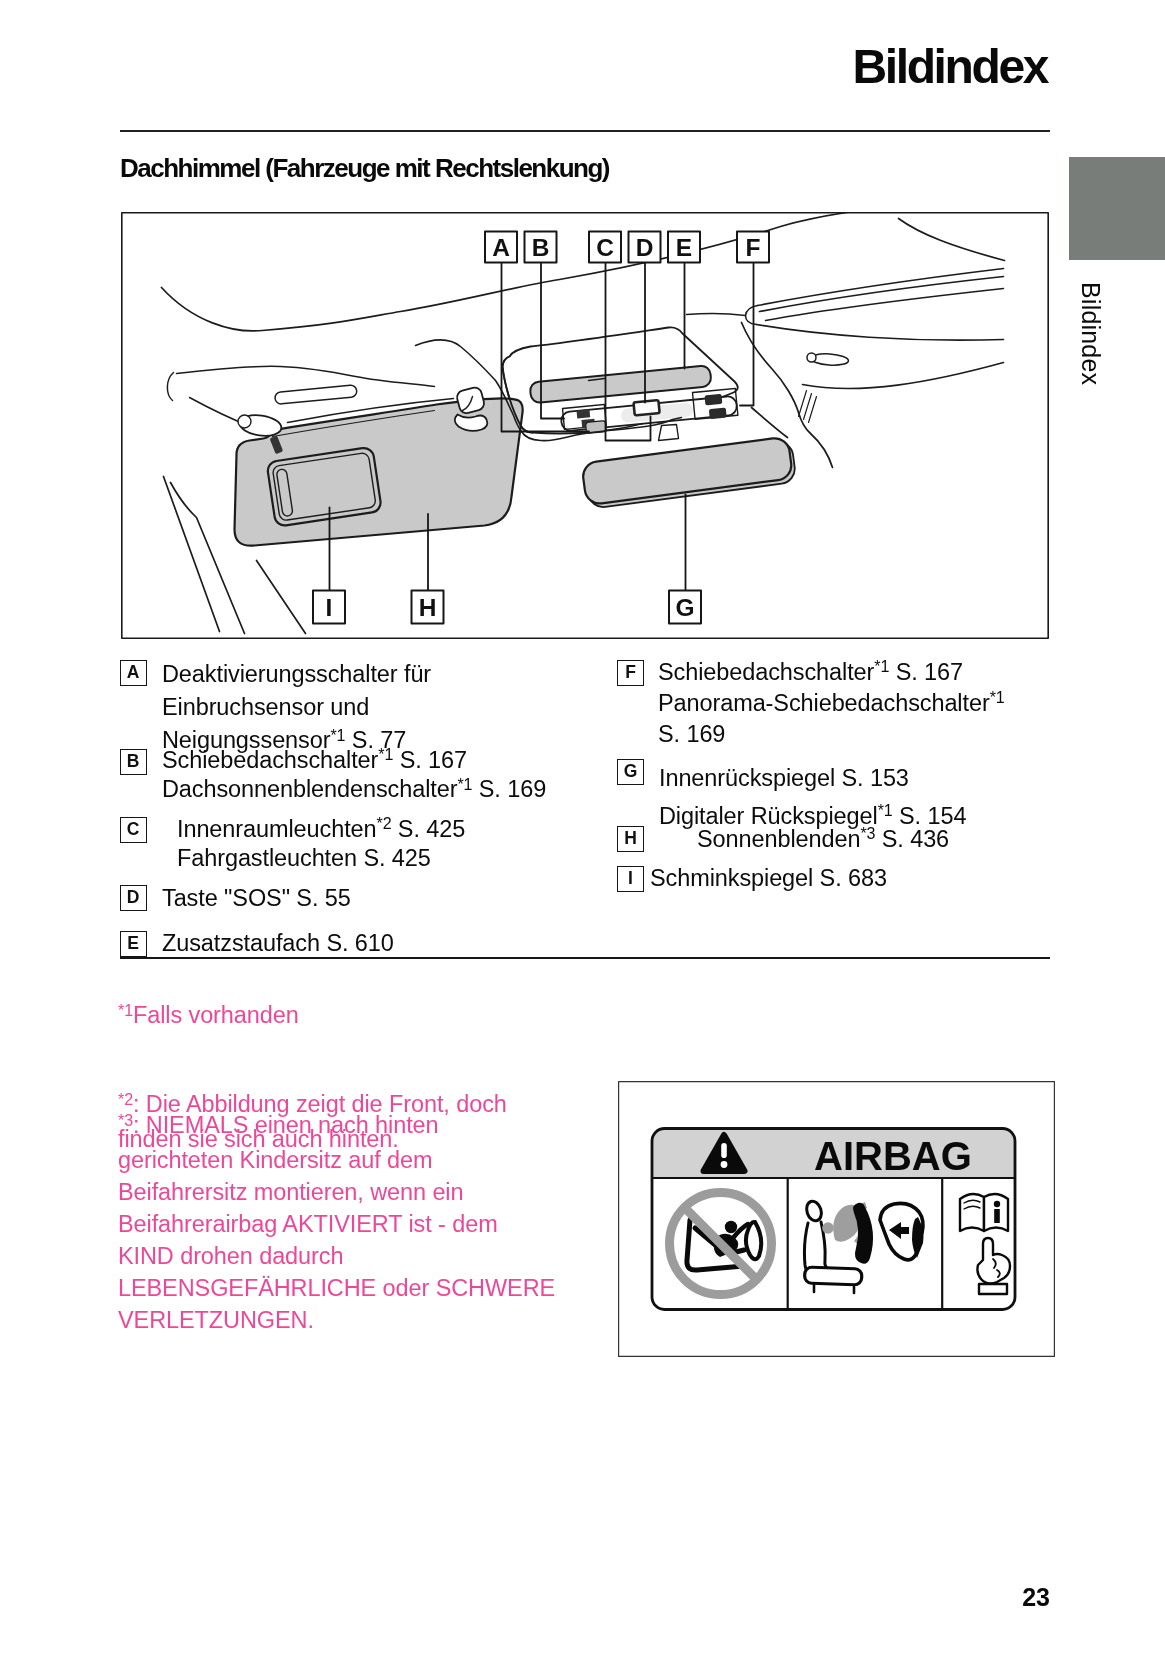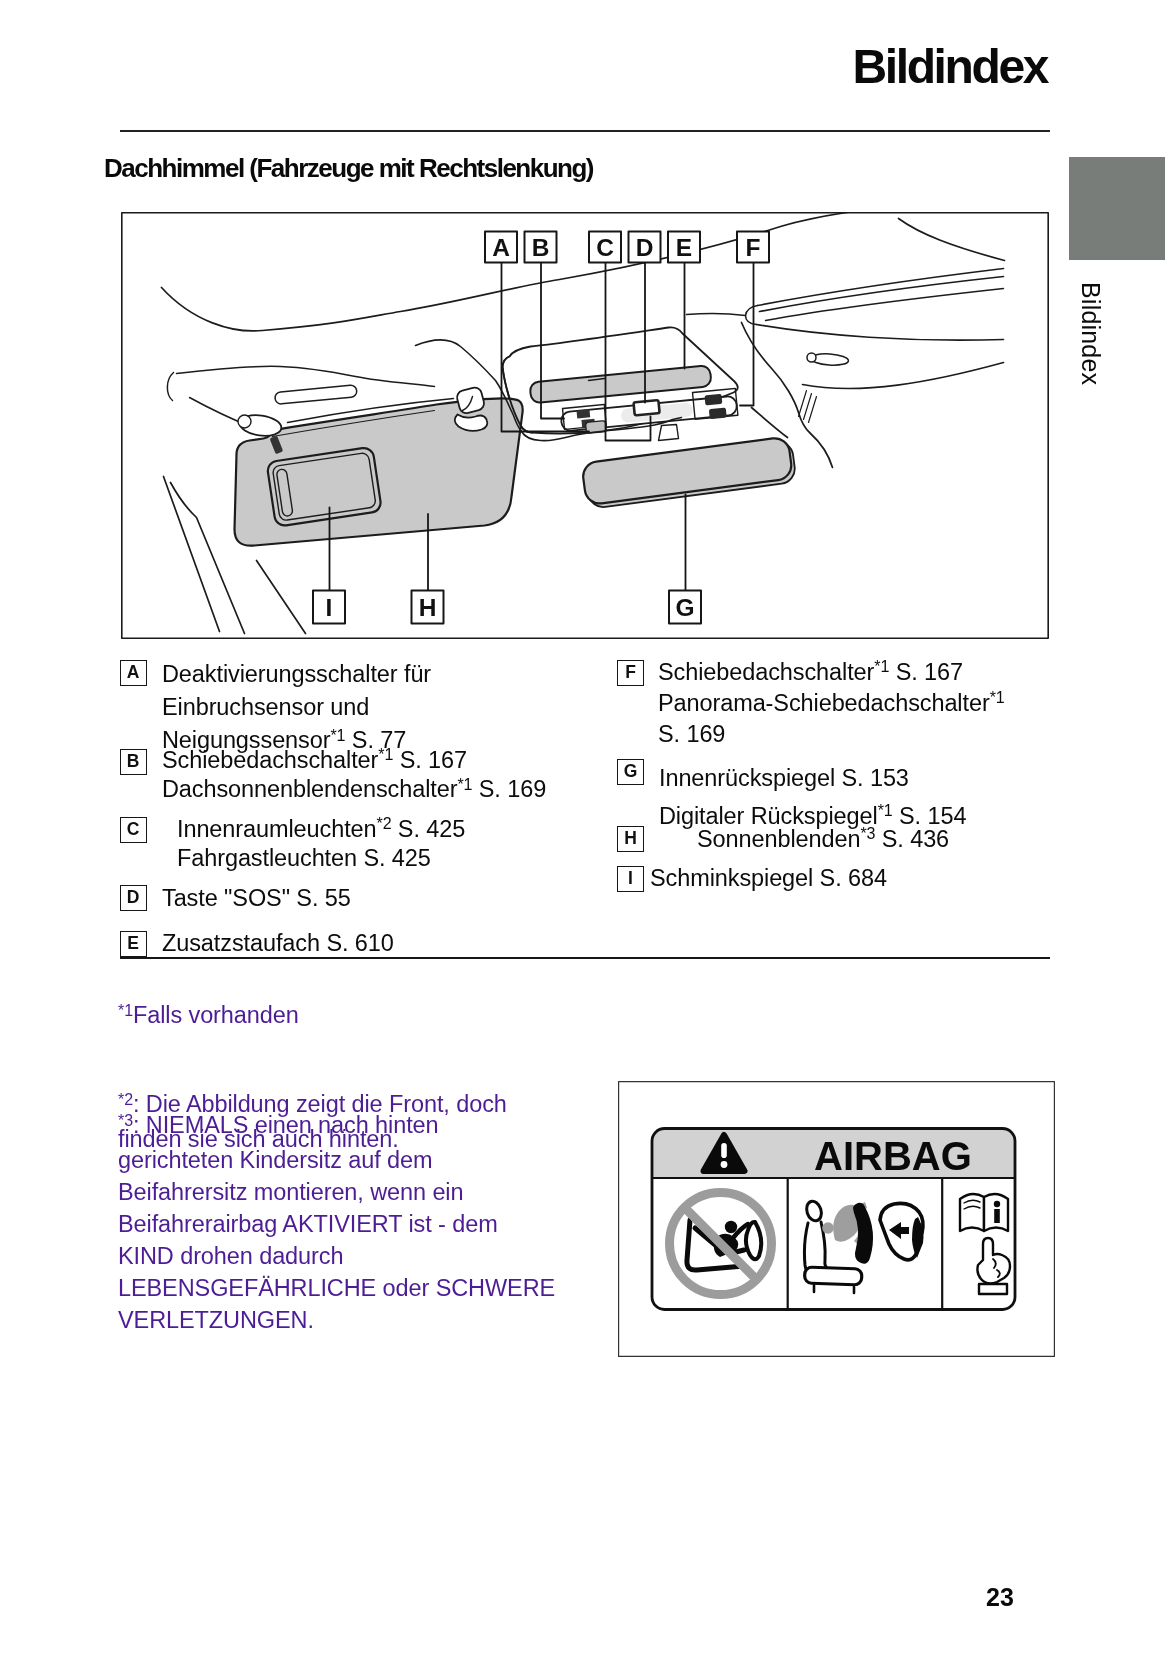--- a/index.html
+++ b/index.html
@@ -2,26 +2,26 @@
 <html lang="de"><head><meta charset="utf-8"><title>Bildindex</title>
 <style>
 *{margin:0;padding:0;box-sizing:border-box}
 html,body{width:1165px;height:1653px;background:#fff;color:#000;
  font-family:"Liberation Sans",sans-serif;position:relative;overflow:hidden}
 .abs{position:absolute}
 sup{font-size:16px;vertical-align:baseline;position:relative;top:-7.5px}
 .lbox{position:absolute;width:27px;height:26px;border:1.6px solid #161616;color:#111;
  font-weight:bold;font-size:17.5px;line-height:23px;text-align:center}
 .etxt{position:absolute;font-size:23.5px;letter-spacing:-0.1px;white-space:nowrap;color:#0c0c0c}
-.fn{position:absolute;font-size:23.5px;letter-spacing:-0.1px;line-height:32px;white-space:nowrap;color:#4c1d95}
+.fn{position:absolute;font-size:23.5px;letter-spacing:-0.1px;line-height:32px;white-space:nowrap;color:#ec4899}
 </style></head>
 <body>
 <div class="abs" style="left:700px;top:43px;width:347px;text-align:right;font-size:48px;line-height:48px;font-weight:bold;letter-spacing:-2.4px;color:#0a0a0a">Bildindex</div>
 <div class="abs" style="left:120px;top:129.8px;width:930px;height:2px;background:#222"></div>
-<div class="abs" style="left:104px;top:152.8px;font-size:26px;font-weight:bold;letter-spacing:-1.5px;color:#0a0a0a">Dachhimmel (Fahrzeuge mit Rechtslenkung)</div>
+<div class="abs" style="left:120px;top:152.8px;font-size:26px;font-weight:bold;letter-spacing:-1.5px;color:#0a0a0a">Dachhimmel (Fahrzeuge mit Rechtslenkung)</div>
 <div class="abs" style="left:1069px;top:157px;width:96px;height:103px;background:#787d79"></div>
 <div class="abs" style="left:1076px;top:282px;font-size:25px;letter-spacing:0.2px;writing-mode:vertical-rl;color:#0c0c0c">Bildindex</div>
 
 <svg class="abs" style="left:120.5px;top:211.5px" width="928" height="427" viewBox="0 0 928 427" fill="none" stroke-linecap="round" stroke-linejoin="round">
 <rect x="0.8" y="0.8" width="926.4" height="425.4" fill="#fff" stroke="#1a1a1a" stroke-width="1.6"></rect>
 <g transform="translate(-0.5,2.5)" stroke="#1c1c1c" stroke-width="1.7">
 
  <path d="M41,73 C72,107 112,119 142,116 C210,111 245,103 280,97 C340,87 390,73 439,65 C530,49 610,28 660,12 C690,3 735,-4 775,-8"></path>
 
  <path d="M778,4 C800,20 832,32 884,46"></path>
@@ -159,21 +159,21 @@
 <span class="lbox" style="left:617px;top:865.5px">I</span>
 
 <div class="etxt" style="left:162px;top:658.2px;line-height:33px">Deaktivierungsschalter für<br>Einbruchsensor und<br>Neigungssensor<sup>*1</sup> S. 77</div>
 <div class="etxt" style="left:162px;top:746.7px;line-height:26.5px">Schiebedachschalter<sup>*1</sup> S. 167<br>Dachsonnenblendenschalter<sup>*1</sup> S. 169</div>
 <div class="etxt" style="left:177px;top:815.7px;line-height:26.5px">Innenraumleuchten<sup>*2</sup> S. 425<br>Fahrgastleuchten S. 425</div>
 <div class="etxt" style="left:162px;top:884.5px;line-height:26.5px">Taste "SOS" S. 55</div>
 <div class="etxt" style="left:162px;top:929.5px;line-height:26.5px">Zusatzstaufach S. 610</div>
 <div class="etxt" style="left:658px;top:657.5px;line-height:29px">Schiebedachschalter<sup>*1</sup> S. 167<br>Panorama-Schiebedachschalter<sup>*1</sup><br>S. 169</div>
 <div class="etxt" style="left:659px;top:758.5px;line-height:38px">Innenrückspiegel S. 153<br>Digitaler Rückspiegel<sup>*1</sup> S. 154</div>
 <div class="etxt" style="left:697px;top:825.5px;line-height:27px">Sonnenblenden<sup>*3</sup> S. 436</div>
-<div class="etxt" style="left:650px;top:865px;line-height:26.5px">Schminkspiegel S. 684</div>
+<div class="etxt" style="left:650px;top:865px;line-height:26.5px">Schminkspiegel S. 683</div>
 
 <div class="abs" style="left:120px;top:956.5px;width:930px;height:2px;background:#161616"></div>
 
 <div class="fn" style="left:118px;top:999px"><sup>*1</sup>Falls vorhanden</div>
 <div class="fn" style="left:118px;top:1088px"><sup>*2</sup>: Die Abbildung zeigt die Front, doch<br>finden sie sich auch hinten.</div>
 <div class="fn" style="left:118px;top:1109px"><sup>*3</sup>: NIEMALS einen nach hinten<br>gerichteten Kindersitz auf dem<br>Beifahrersitz montieren, wenn ein<br>Beifahrerairbag AKTIVIERT ist - dem<br>KIND drohen dadurch<br>LEBENSGEFÄHRLICHE oder SCHWERE<br>VERLETZUNGEN.</div>
 
 <svg class="abs" style="left:618px;top:1081px" width="437" height="276" viewBox="0 0 437 276" fill="none" stroke-linecap="round" stroke-linejoin="round">
 <rect x="0.6" y="0.6" width="435.8" height="274.8" stroke="#333" stroke-width="1.2"></rect>
 <path d="M34,97 V60 Q34,47.5 46.5,47.5 H384.5 Q397,47.5 397,60 V97 Z" fill="#d2d2d2"></path>
@@ -219,13 +219,13 @@
  <path d="M390,118 Q378,109 366,116 L366,150 Q378,143 390,150 Z" fill="#fff"></path>
  <path d="M346,122 Q354,117 362,121 M346,128 Q354,123 362,127" stroke-width="1.4"></path>
  <circle cx="379" cy="123" r="3.2" fill="#0a0a0a" stroke="none"></circle>
  <rect x="376.2" y="128" width="5.6" height="14" fill="#0a0a0a" stroke="none"></rect>
  <path d="M365,179 L365,163 Q365,157 370,157 Q375,157 375,163 L375,174 Q379,172 384,174 Q392,177 392,185 Q392,193 386,197 L379,201 Q369,205 363,198 Q358,192 360,184 Z" fill="#fff"></path>
  <path d="M375,178 Q380,182 376,187 M379,189 Q384,192 380,196" stroke-width="1.8"></path>
  <rect x="361" y="203" width="28" height="10" fill="#fff"></rect>
 </g>
 </svg>
 
-<div class="abs" style="left:950px;top:1585px;width:100px;text-align:center;font-size:25px;line-height:25px;font-weight:bold;color:#0a0a0a">23</div>
+<div class="abs" style="left:950px;top:1585px;width:100px;text-align:right;font-size:25px;line-height:25px;font-weight:bold;color:#0a0a0a">23</div>
 
 </body></html>

